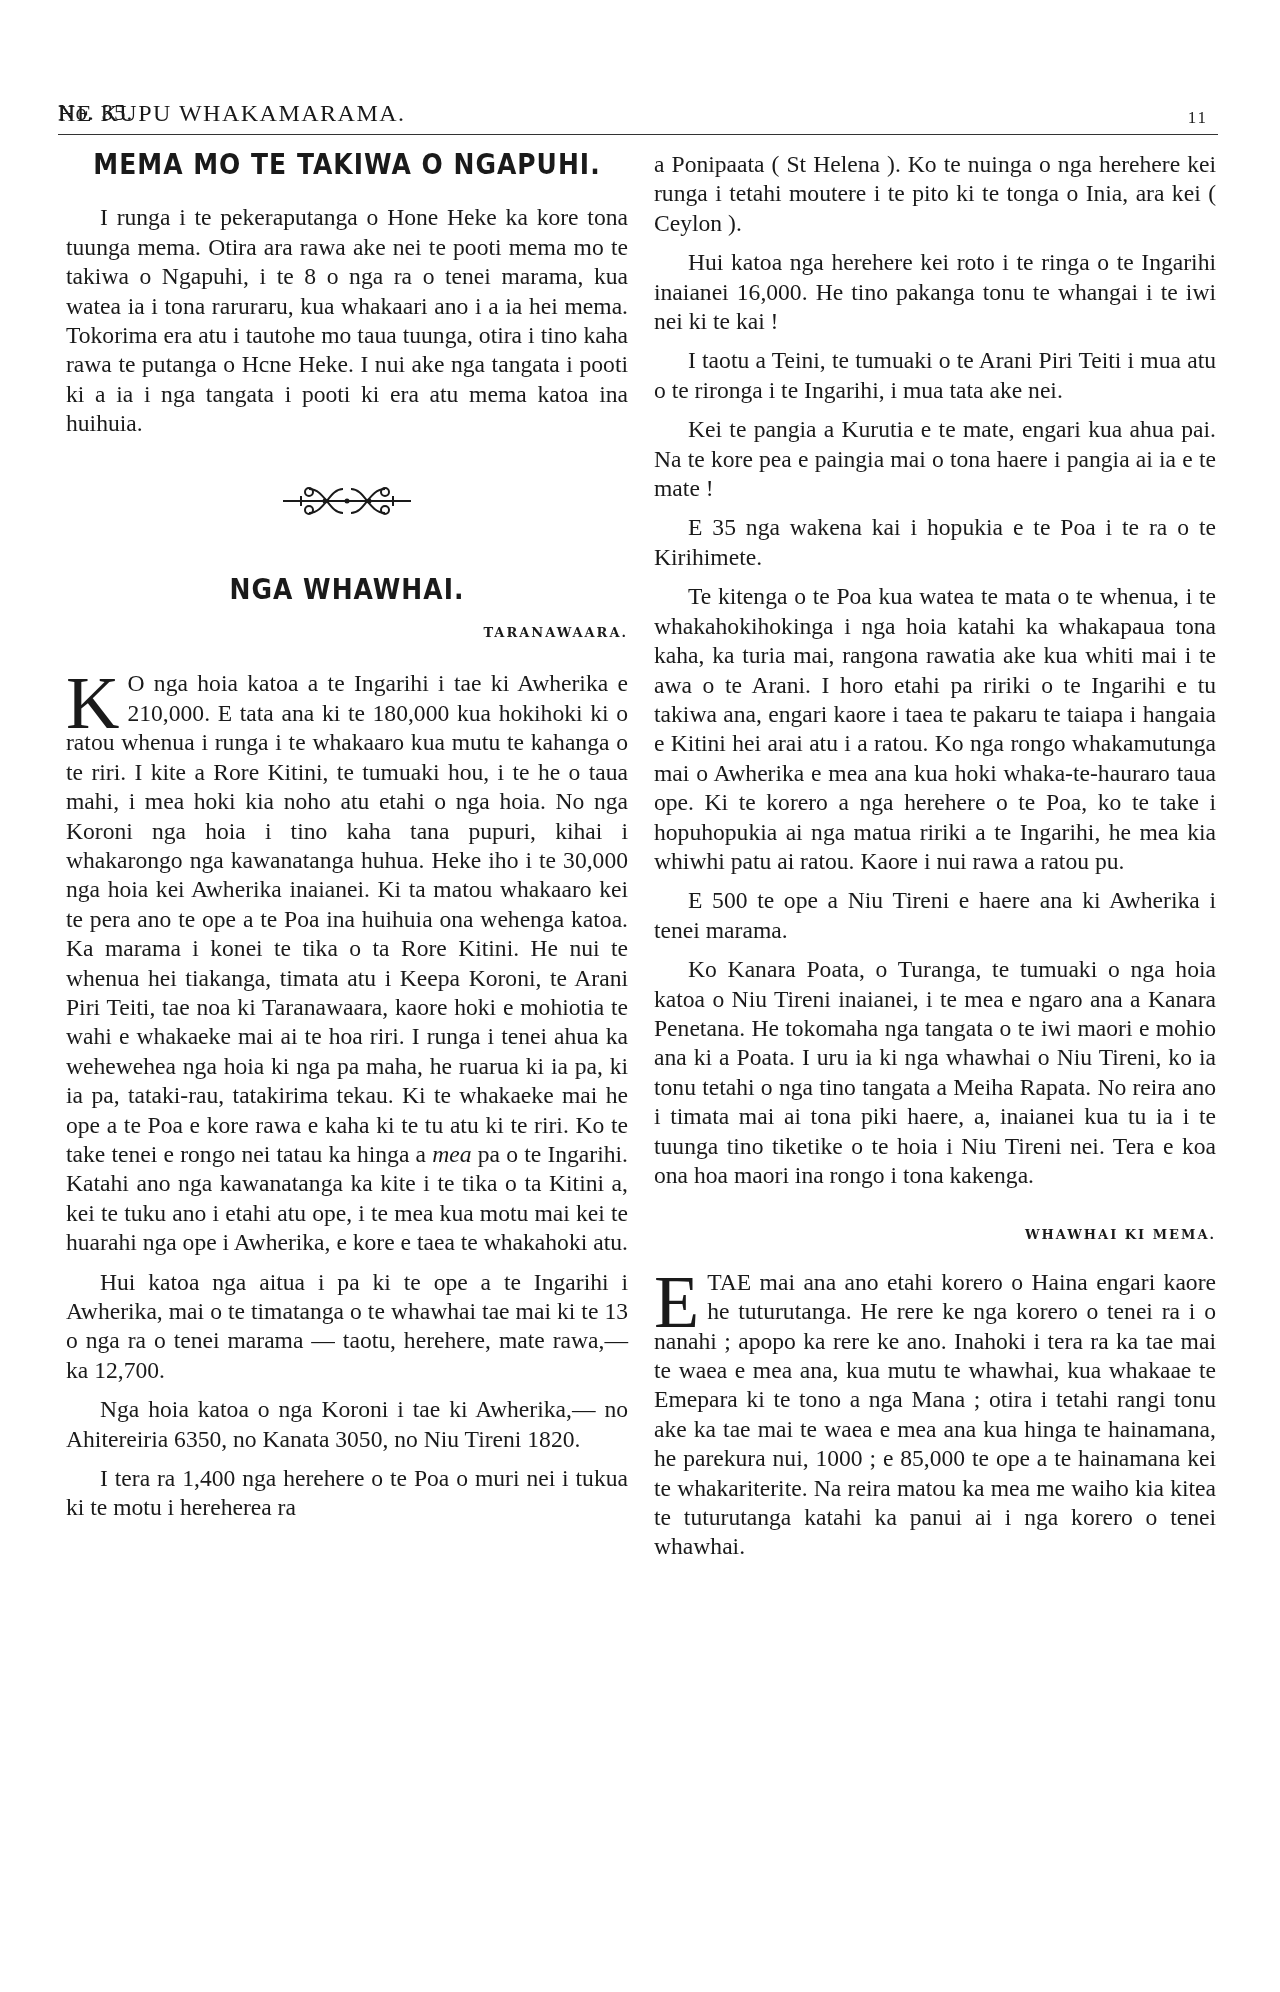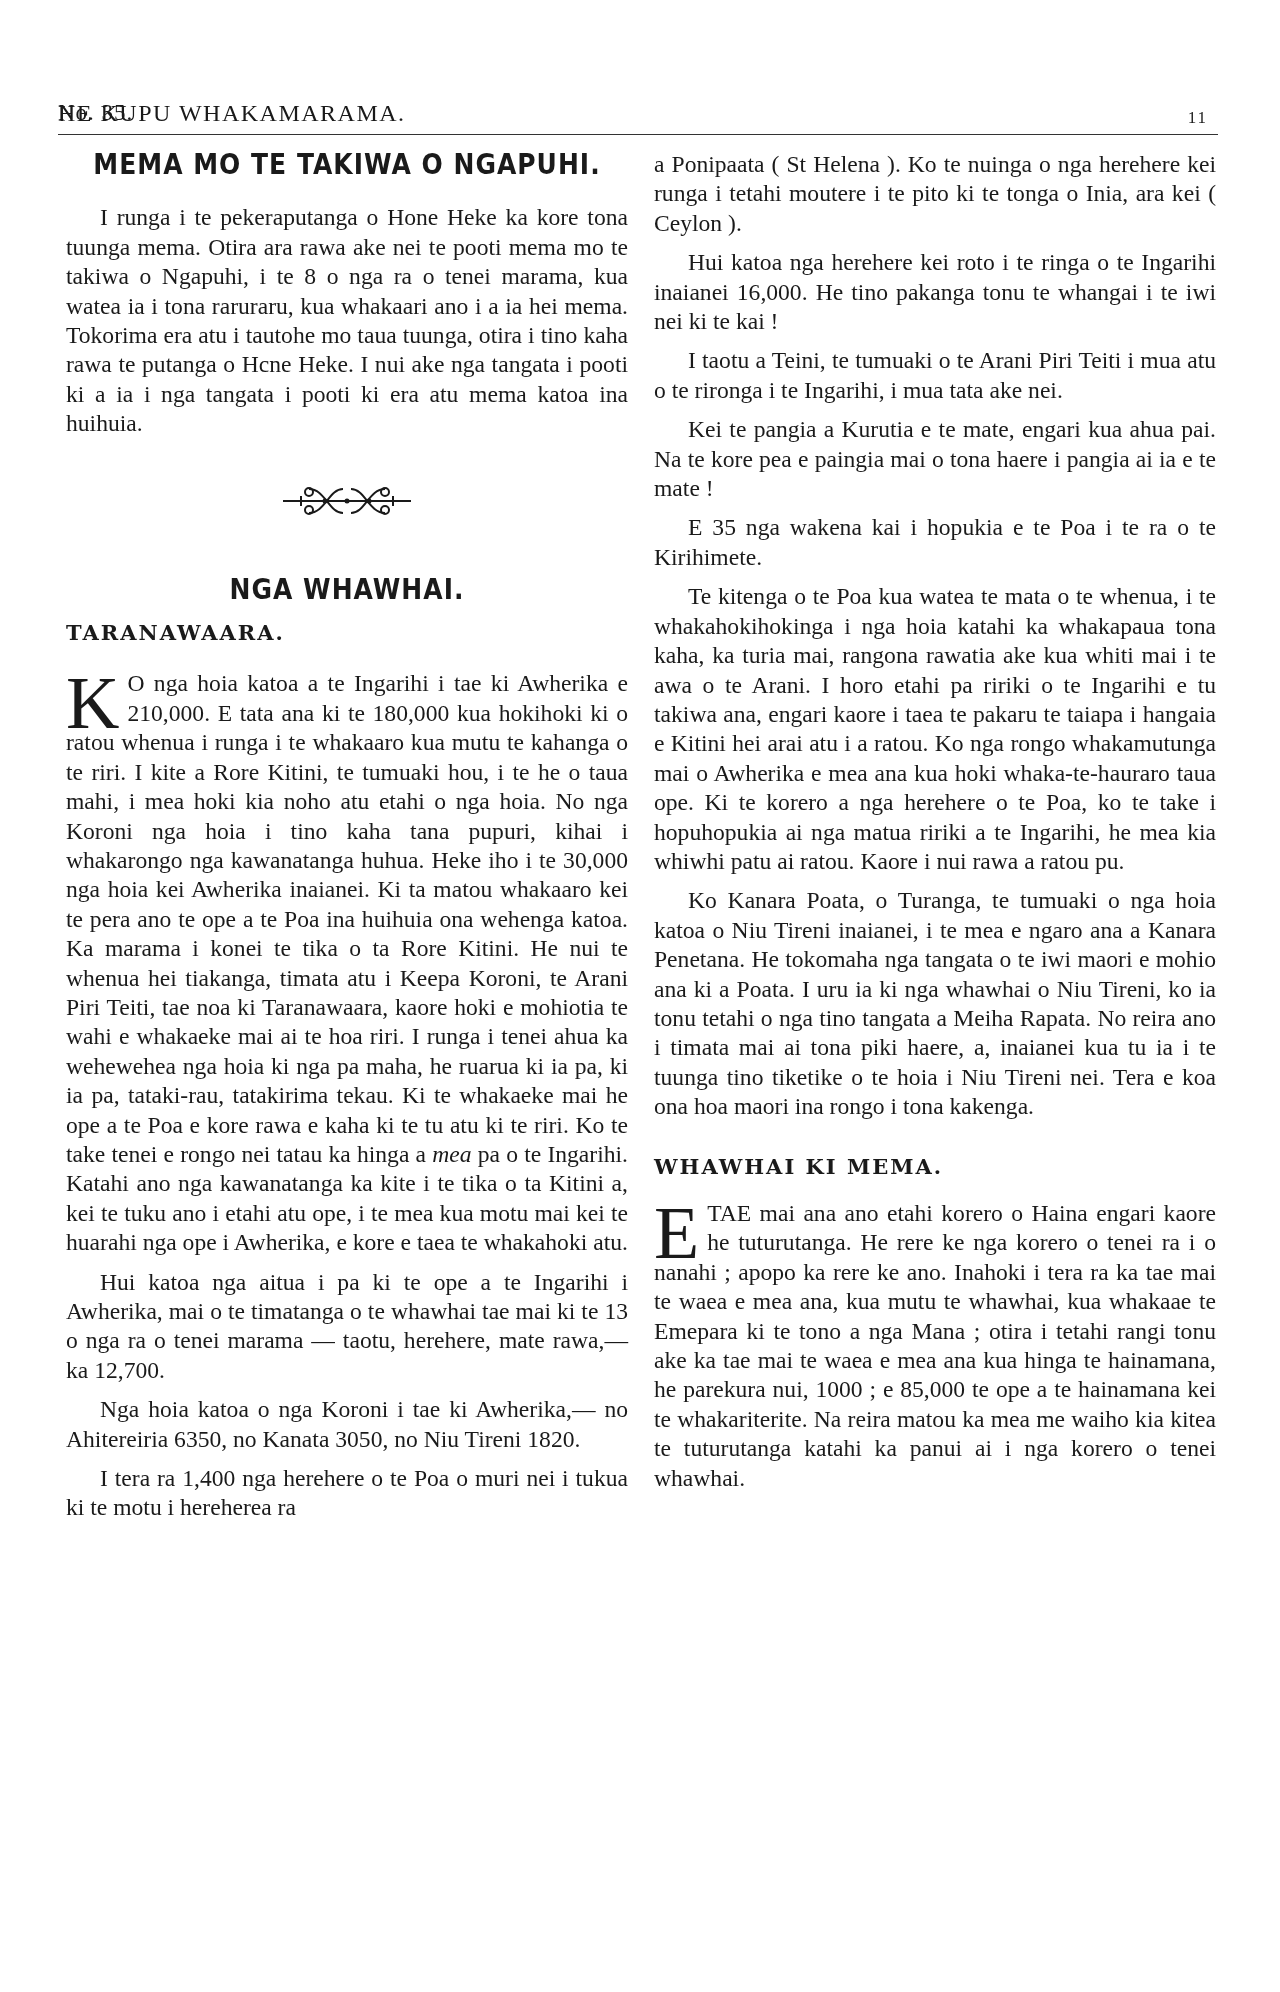--- a/index.html
+++ b/index.html
@@ -8,21 +8,21 @@
   .header { position: absolute; left: 58px; top: 100px; width: 1160px; height: 34px;
             border-bottom: 1.5px solid #333; }
   .hdr-num { position: absolute; left: 0; top: 0; font-size: 23px; letter-spacing: 1px; }
   .hdr-title { position: absolute; left: 0; right: 0; top: 0; font-size: 24px; letter-spacing: 1.5px; }
   .hdr-page { position: absolute; right: 10px; top: 8px; font-size: 17px; letter-spacing: 2px; text-align: center; }
   .col { position: absolute; top: 150px; width: 562px; font-size: 23.6px; line-height: 29.4px; text-align: justify; }
   .col.left { left: 66px; }
   .col.right { left: 654px; }
   .h-main { font-family: "DejaVu Sans", sans-serif; font-weight: bold; font-size: 25px; text-align: center;
             letter-spacing: 1px; margin: 0; transform: scaleY(1.1); }
-  .h-sub { font-family: "DejaVu Serif", serif; font-weight: bold; font-size: 21px; text-align: left; letter-spacing: 2px; margin: 0; }
+  .h-sub { font-family: "DejaVu Serif", serif; font-weight: bold; font-size: 13px; text-align: right; letter-spacing: 2px; margin: 0; }
   p { margin: 0; text-indent: 34px; }
   p.noindent { text-indent: 0; }
   p + p { margin-top: 10px; }
   .ornament { display: flex; justify-content: center; margin: 44px 0 56px; }
   .dropcap { float: left; font-size: 74px; line-height: 56px; margin: 6px 8px -4px 0; }
   .dropcap-lead { text-indent: 0; }
   .i { font-style: italic; }
 </style>
 </head>
 <body>
@@ -67,18 +67,19 @@
   <p>I tera ra 1,400 nga herehere o te Poa o muri nei i tukua ki te motu i hereherea ra</p>
 </div>
 
 <div class="col right">
   <p class="noindent">a Ponipaata ( St Helena ). Ko te nuinga o nga herehere kei runga i tetahi moutere i te pito ki te tonga o Inia, ara kei ( Ceylon ).</p>
   <p>Hui katoa nga herehere kei roto i te ringa o te Ingarihi inaianei 16,000. He tino pakanga tonu te whangai i te iwi nei ki te kai !</p>
   <p>I taotu a Teini, te tumuaki o te Arani Piri Teiti i mua atu o te rironga i te Ingarihi, i mua tata ake nei.</p>
   <p>Kei te pangia a Kurutia e te mate, engari kua ahua pai. Na te kore pea e paingia mai o tona haere i pangia ai ia e te mate !</p>
   <p>E 35 nga wakena kai i hopukia e te Poa i te ra o te Kirihimete.</p>
   <p>Te kitenga o te Poa kua watea te mata o te whenua, i te whakahokihokinga i nga hoia katahi ka whakapaua tona kaha, ka turia mai, rangona rawatia ake kua whiti mai i te awa o te Arani. I horo etahi pa ririki o te Ingarihi e tu takiwa ana, engari kaore i taea te pakaru te taiapa i hangaia e Kitini hei arai atu i a ratou. Ko nga rongo whakamutunga mai o Awherika e mea ana kua hoki whaka-te-hauraro taua ope. Ki te korero a nga herehere o te Poa, ko te take i hopuhopukia ai nga matua ririki a te Ingarihi, he mea kia whiwhi patu ai ratou. Kaore i nui rawa a ratou pu.</p>
+  <p>E 500 te ope a Niu Tireni e haere ana ki Awherika i tenei marama.</p>
   <p>Ko Kanara Poata, o Turanga, te tumuaki o nga hoia katoa o Niu Tireni inaianei, i te mea e ngaro ana a Kanara Penetana. He tokomaha nga tangata o te iwi maori e mohio ana ki a Poata. I uru ia ki nga whawhai o Niu Tireni, ko ia tonu tetahi o nga tino tangata a Meiha Rapata. No reira ano i timata mai ai tona piki haere, a, inaianei kua tu ia i te tuunga tino tiketike o te hoia i Niu Tireni nei. Tera e koa ona hoa maori ina rongo i tona kakenga.</p>
   <div style="height:30px"></div>
   <h3 class="h-sub">WHAWHAI KI MEMA.</h3>
   <div style="height:18px"></div>
   <p class="dropcap-lead"><span class="dropcap">E</span><span>TAE mai ana ano etahi korero o Haina engari kaore he tuturutanga. He rere ke nga korero o tenei ra i o nanahi ; apopo ka rere ke ano. Inahoki i tera ra ka tae mai te waea e mea ana, kua mutu te whawhai, kua whakaae te Emepara ki te tono a nga Mana ; otira i tetahi rangi tonu ake ka tae mai te waea e mea ana kua hinga te hainamana, he parekura nui, 1000 ; e 85,000 te ope a te hainamana kei te whakariterite. Na reira matou ka mea me waiho kia kitea te tuturutanga katahi ka panui ai i nga korero o tenei whawhai.</span></p>
 </div>
 
 </body></html>

